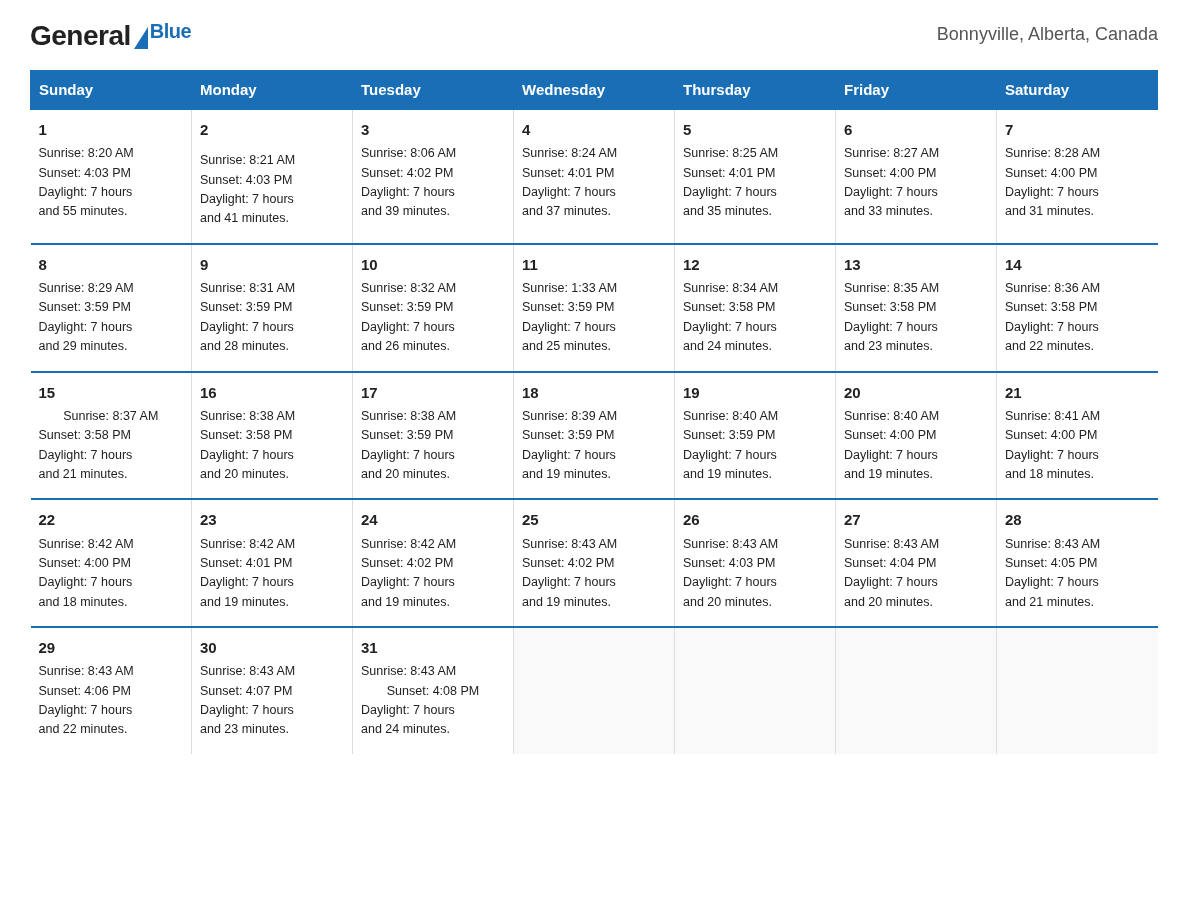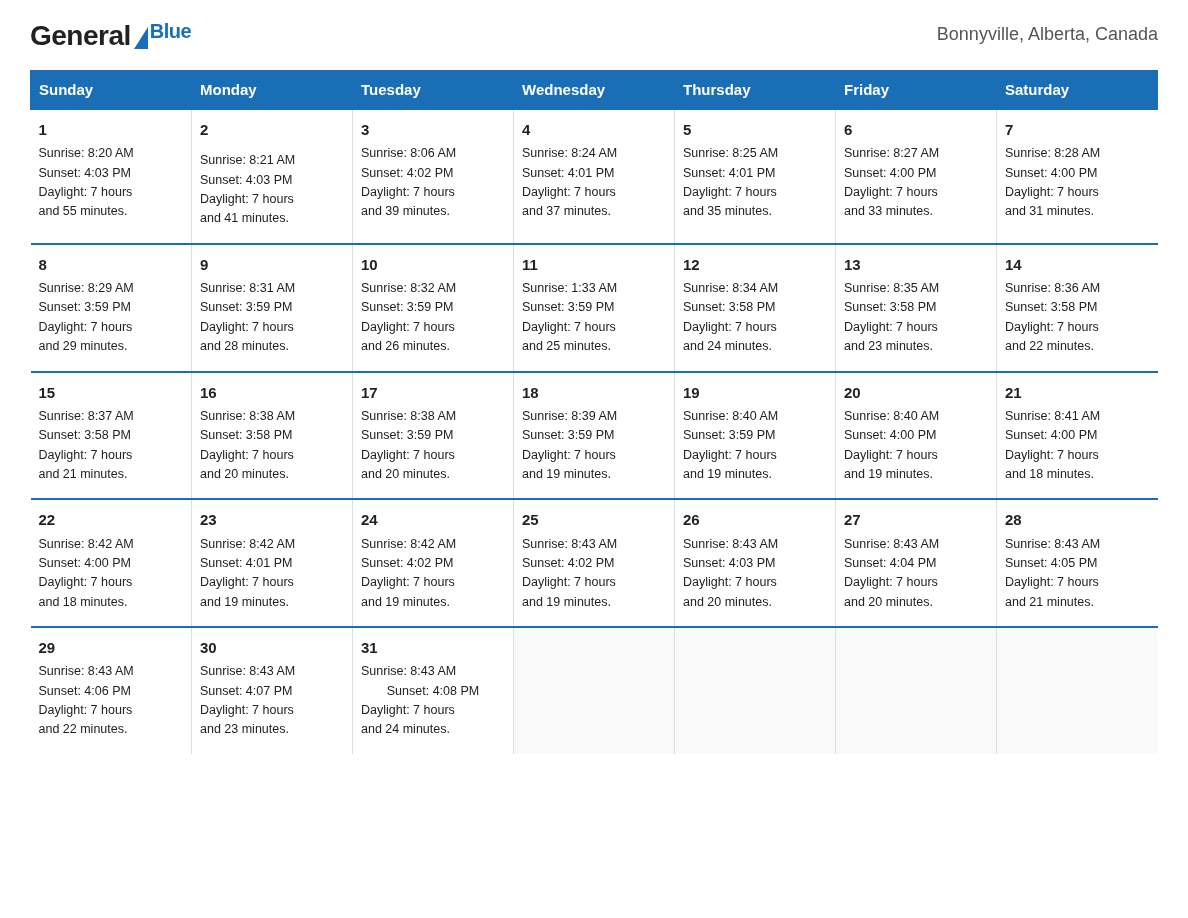--- a/index.html
+++ b/index.html
@@ -236,21 +236,21 @@
           <span class="day-num">14</span>
           <span style="display: block;">Sunrise: 8:36 AM</span>
           <span style="display: block;">Sunset: 3:58 PM</span>
           <span style="display: block;">Daylight: 7 hours</span>
           <span style="display: block;">and 22 minutes.</span>
         </td>
       </tr>
       <tr>
         <td>
           <span class="day-num">15</span>
-          <span style="display: block;">Sunrise: 8:37 AM</span>
+          <span style="display: block; text-align: center;">Sunrise: 8:37 AM</span>
           <span style="display: block;">Sunset: 3:58 PM</span>
           <span style="display: block;">Daylight: 7 hours</span>
           <span style="display: block;">and 21 minutes.</span>
         </td>
         <td>
           <span class="day-num">16</span>
           <span style="display: block;">Sunrise: 8:38 AM</span>
           <span style="display: block;">Sunset: 3:58 PM</span>
           <span style="display: block;">Daylight: 7 hours</span>
           <span style="display: block;">and 20 minutes.</span>

